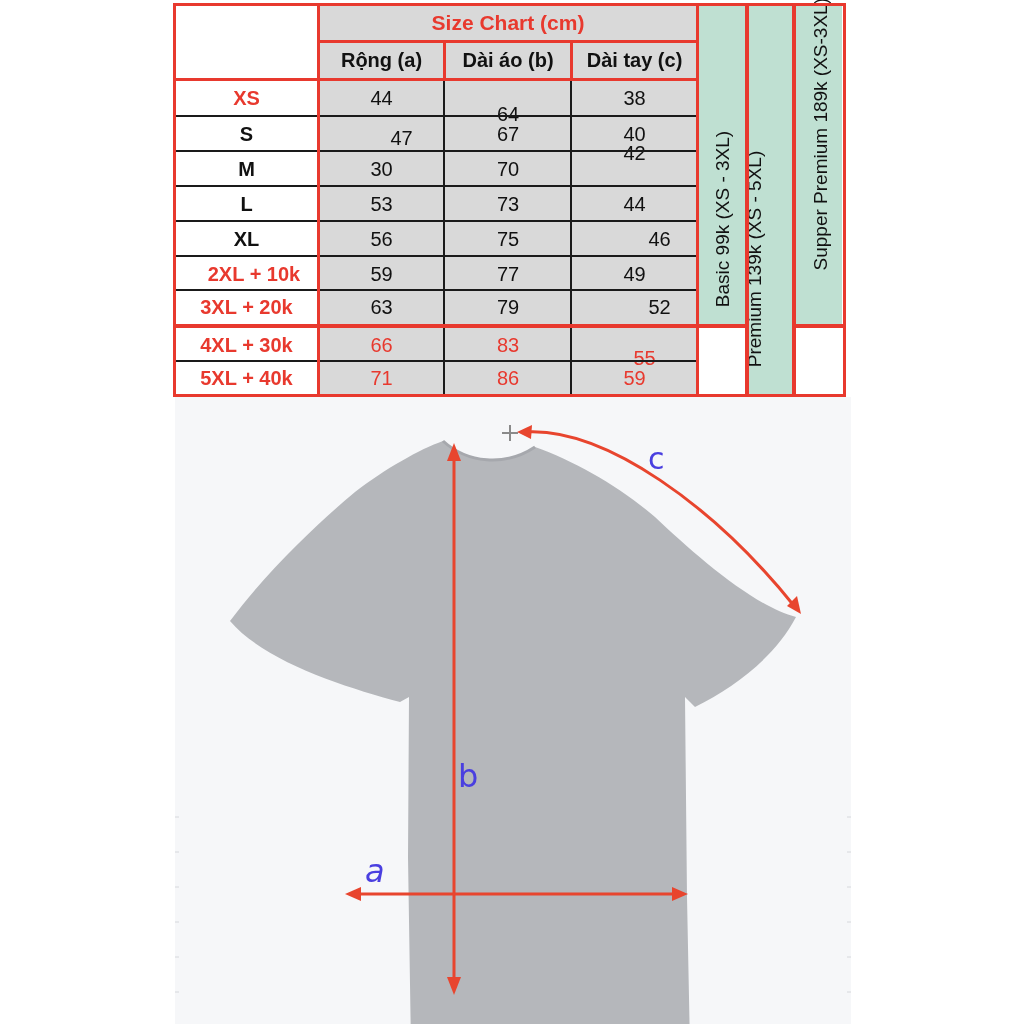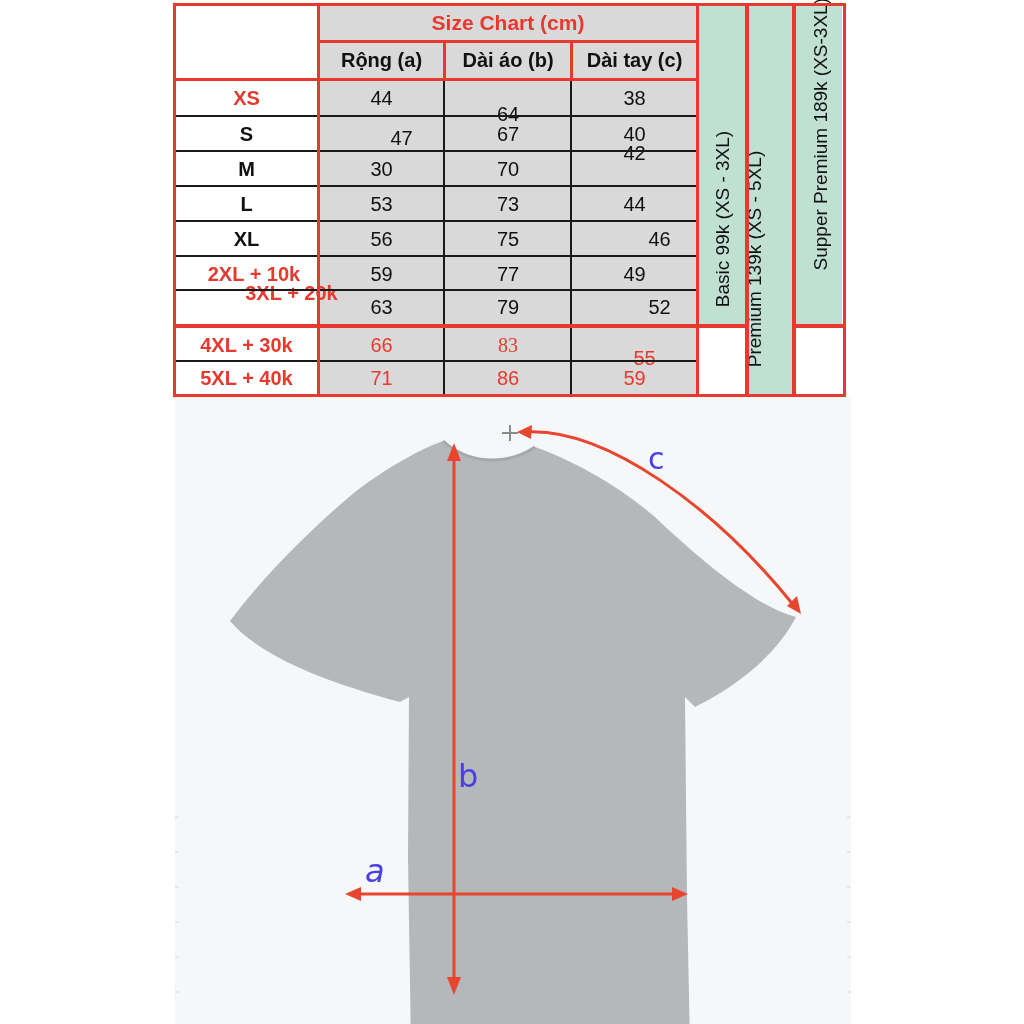--- a/index.html
+++ b/index.html
@@ -59,28 +59,28 @@
   <div class="cell sz blktxt" style="left:176px;top:222px;width:141px;height:34px;">XL</div>
   <div class="cell val" style="left:320px;top:222px;width:123px;height:34px;">56</div>
   <div class="cell val" style="left:446px;top:222px;width:124px;height:34px;">75</div>
   <div class="cell val" style="left:573px;top:222px;width:133px;height:34px;margin-left:20px;">46</div>
 
   <div class="cell sz redtxt" style="left:176px;top:257px;width:156px;height:34px;">2XL + 10k</div>
   <div class="cell val" style="left:320px;top:257px;width:123px;height:34px;">59</div>
   <div class="cell val" style="left:446px;top:257px;width:124px;height:34px;">77</div>
   <div class="cell val" style="left:573px;top:257px;width:123px;height:34px;">49</div>
 
-  <div class="cell sz redtxt" style="left:176px;top:277px;width:141px;height:33px;margin-left:45px;">3XL + 20k</div>
+  <div class="cell sz redtxt" style="left:176px;top:291px;width:141px;height:33px;">3XL + 20k</div>
   <div class="cell val" style="left:320px;top:291px;width:123px;height:33px;">63</div>
   <div class="cell val" style="left:446px;top:291px;width:124px;height:33px;">79</div>
   <div class="cell val" style="left:598px;top:291px;width:123px;height:33px;">52</div>
 
   <div class="cell sz redtxt" style="left:176px;top:328px;width:141px;height:34px;">4XL + 30k</div>
   <div class="cell val redtxt" style="left:320px;top:328px;width:123px;height:34px;">66</div>
-  <div class="cell val redtxt" style="left:446px;top:328px;width:124px;height:34px;font-family:Liberation Serif, serif;">83</div>
+  <div class="cell val redtxt" style="left:446px;top:328px;width:124px;height:34px;">83</div>
   <div class="cell val redtxt" style="left:573px;top:341px;width:123px;height:34px;padding-left:20px;">55</div>
 
   <div class="cell sz redtxt" style="left:176px;top:362px;width:141px;height:32px;">5XL + 40k</div>
   <div class="cell val redtxt" style="left:320px;top:362px;width:123px;height:32px;">71</div>
   <div class="cell val redtxt" style="left:446px;top:362px;width:124px;height:32px;">86</div>
   <div class="cell val redtxt" style="left:573px;top:362px;width:123px;height:32px;">59</div>
 
   <div class="abs blk" style="left:176px;top:115px;width:520px;height:2px;"></div>
   <div class="abs blk" style="left:176px;top:150px;width:520px;height:2px;"></div>
   <div class="abs blk" style="left:176px;top:185px;width:520px;height:2px;"></div>

